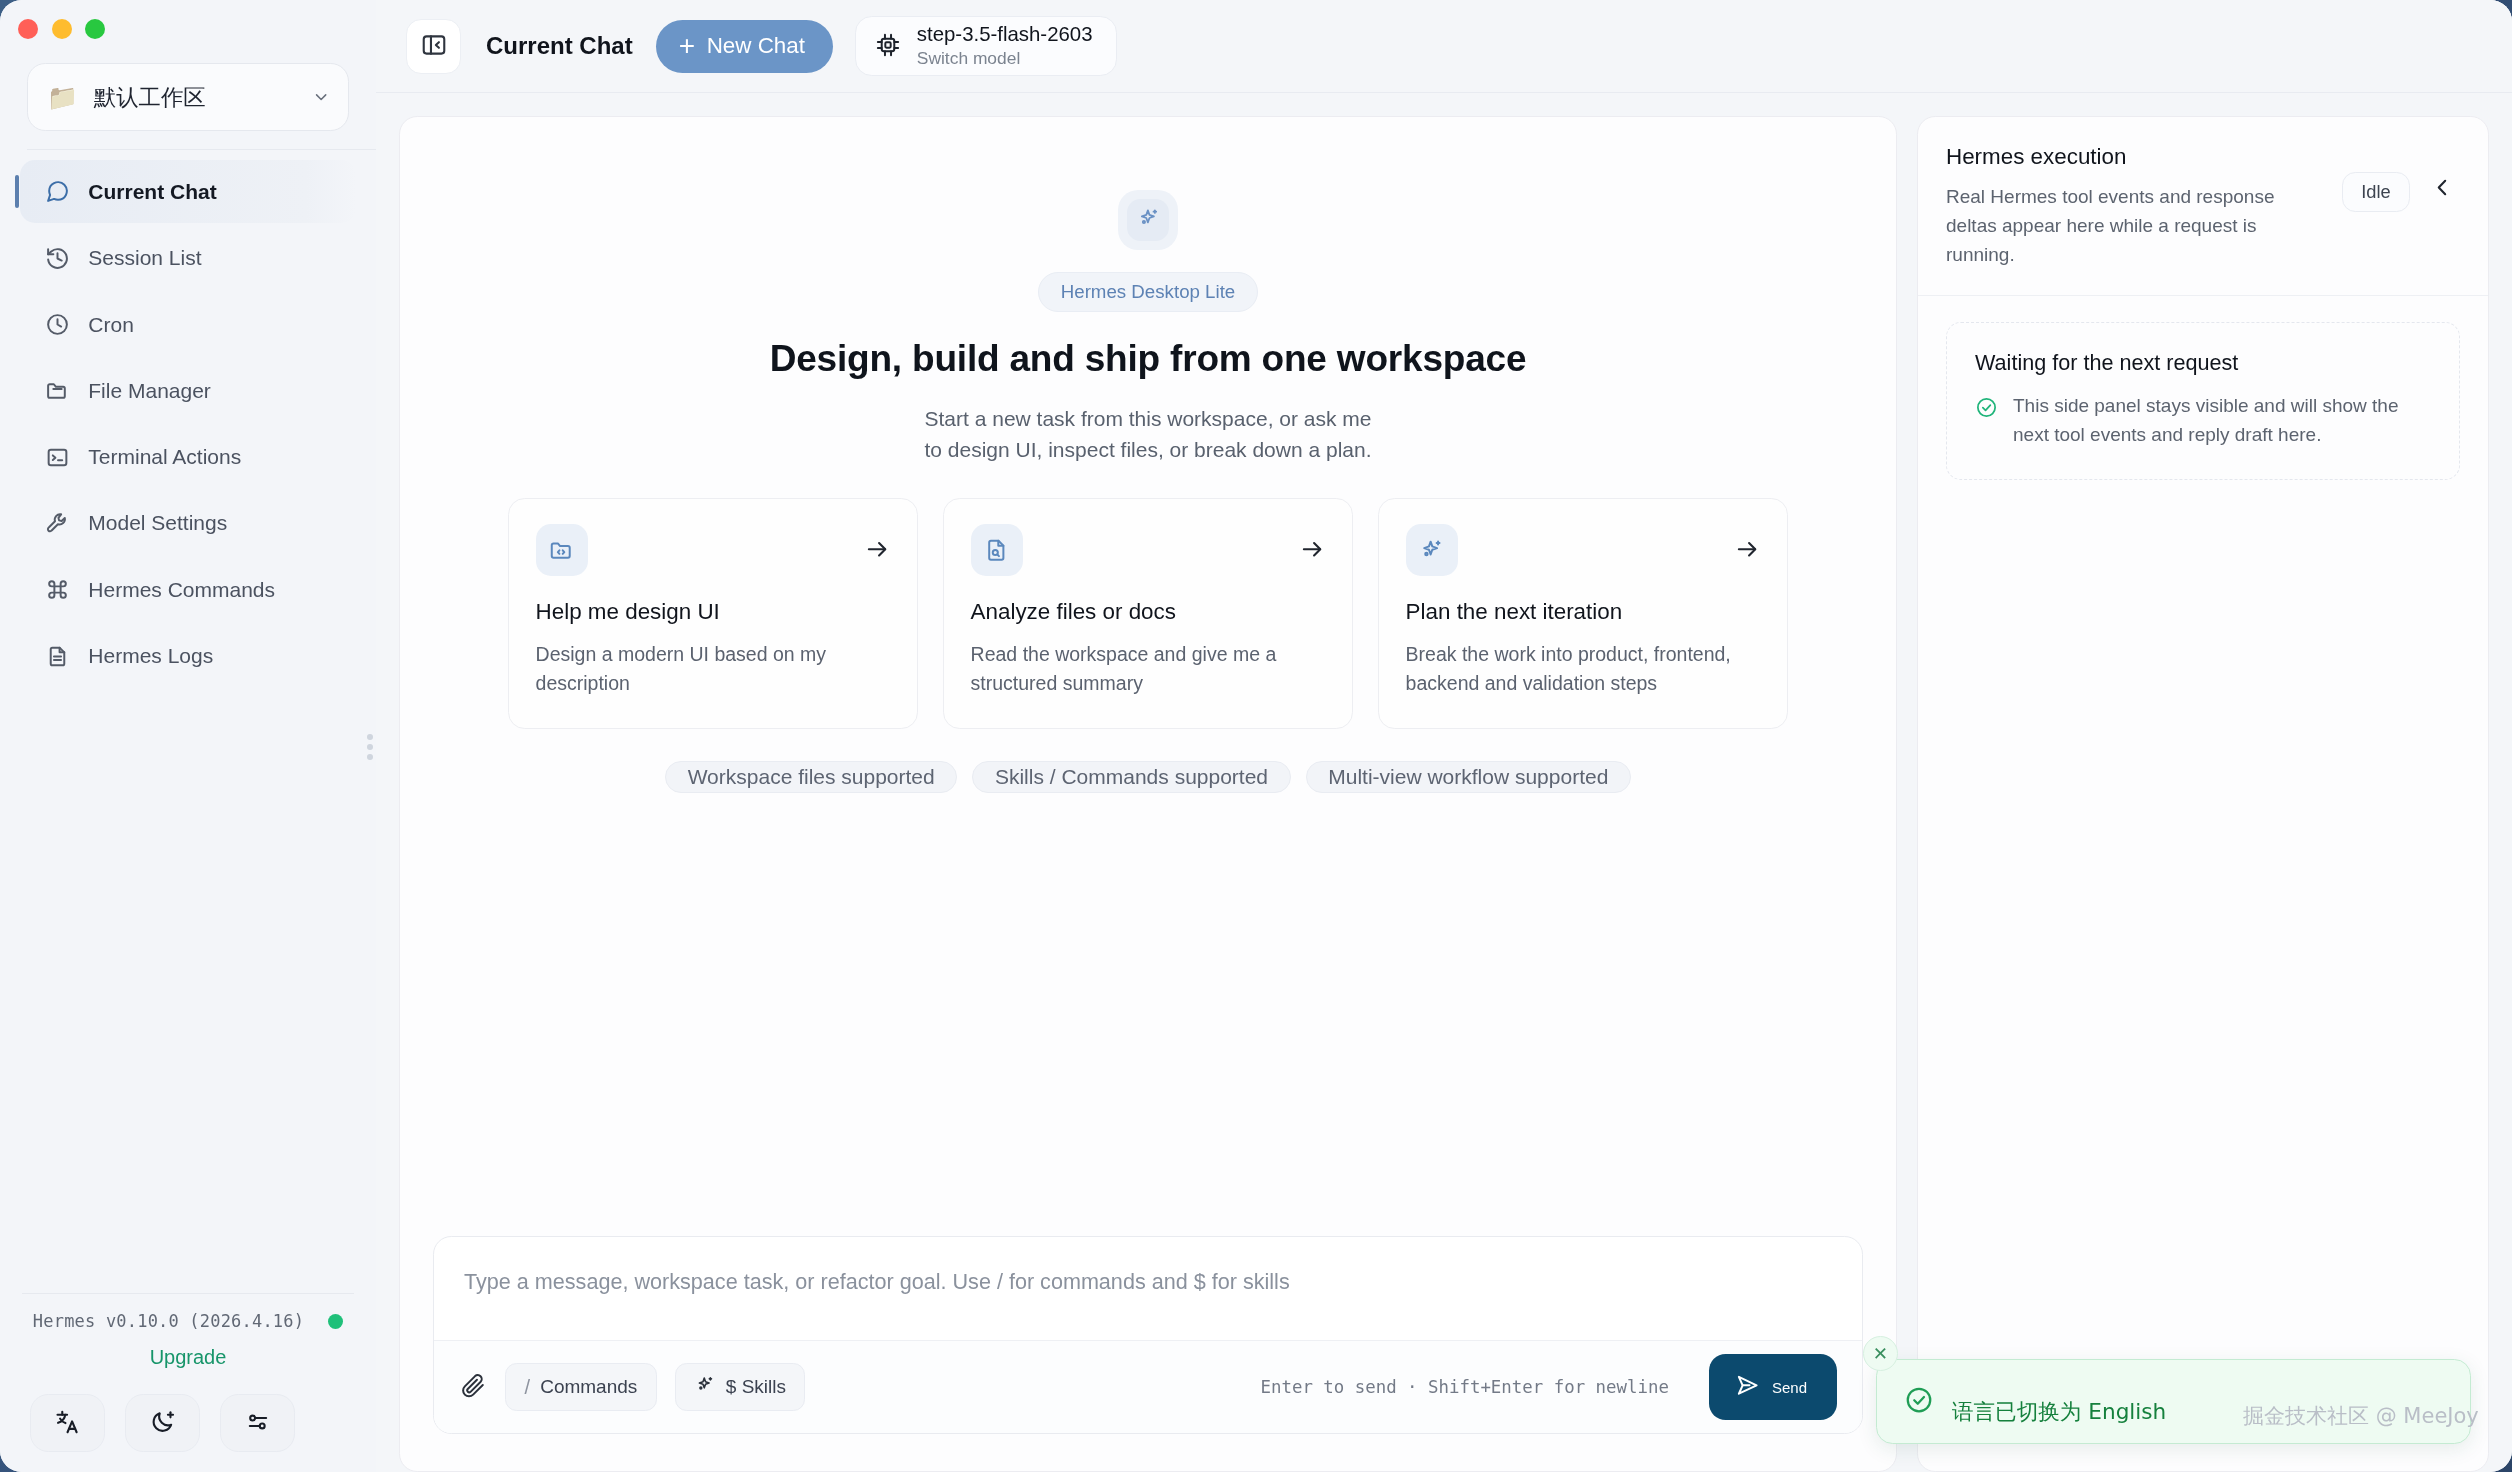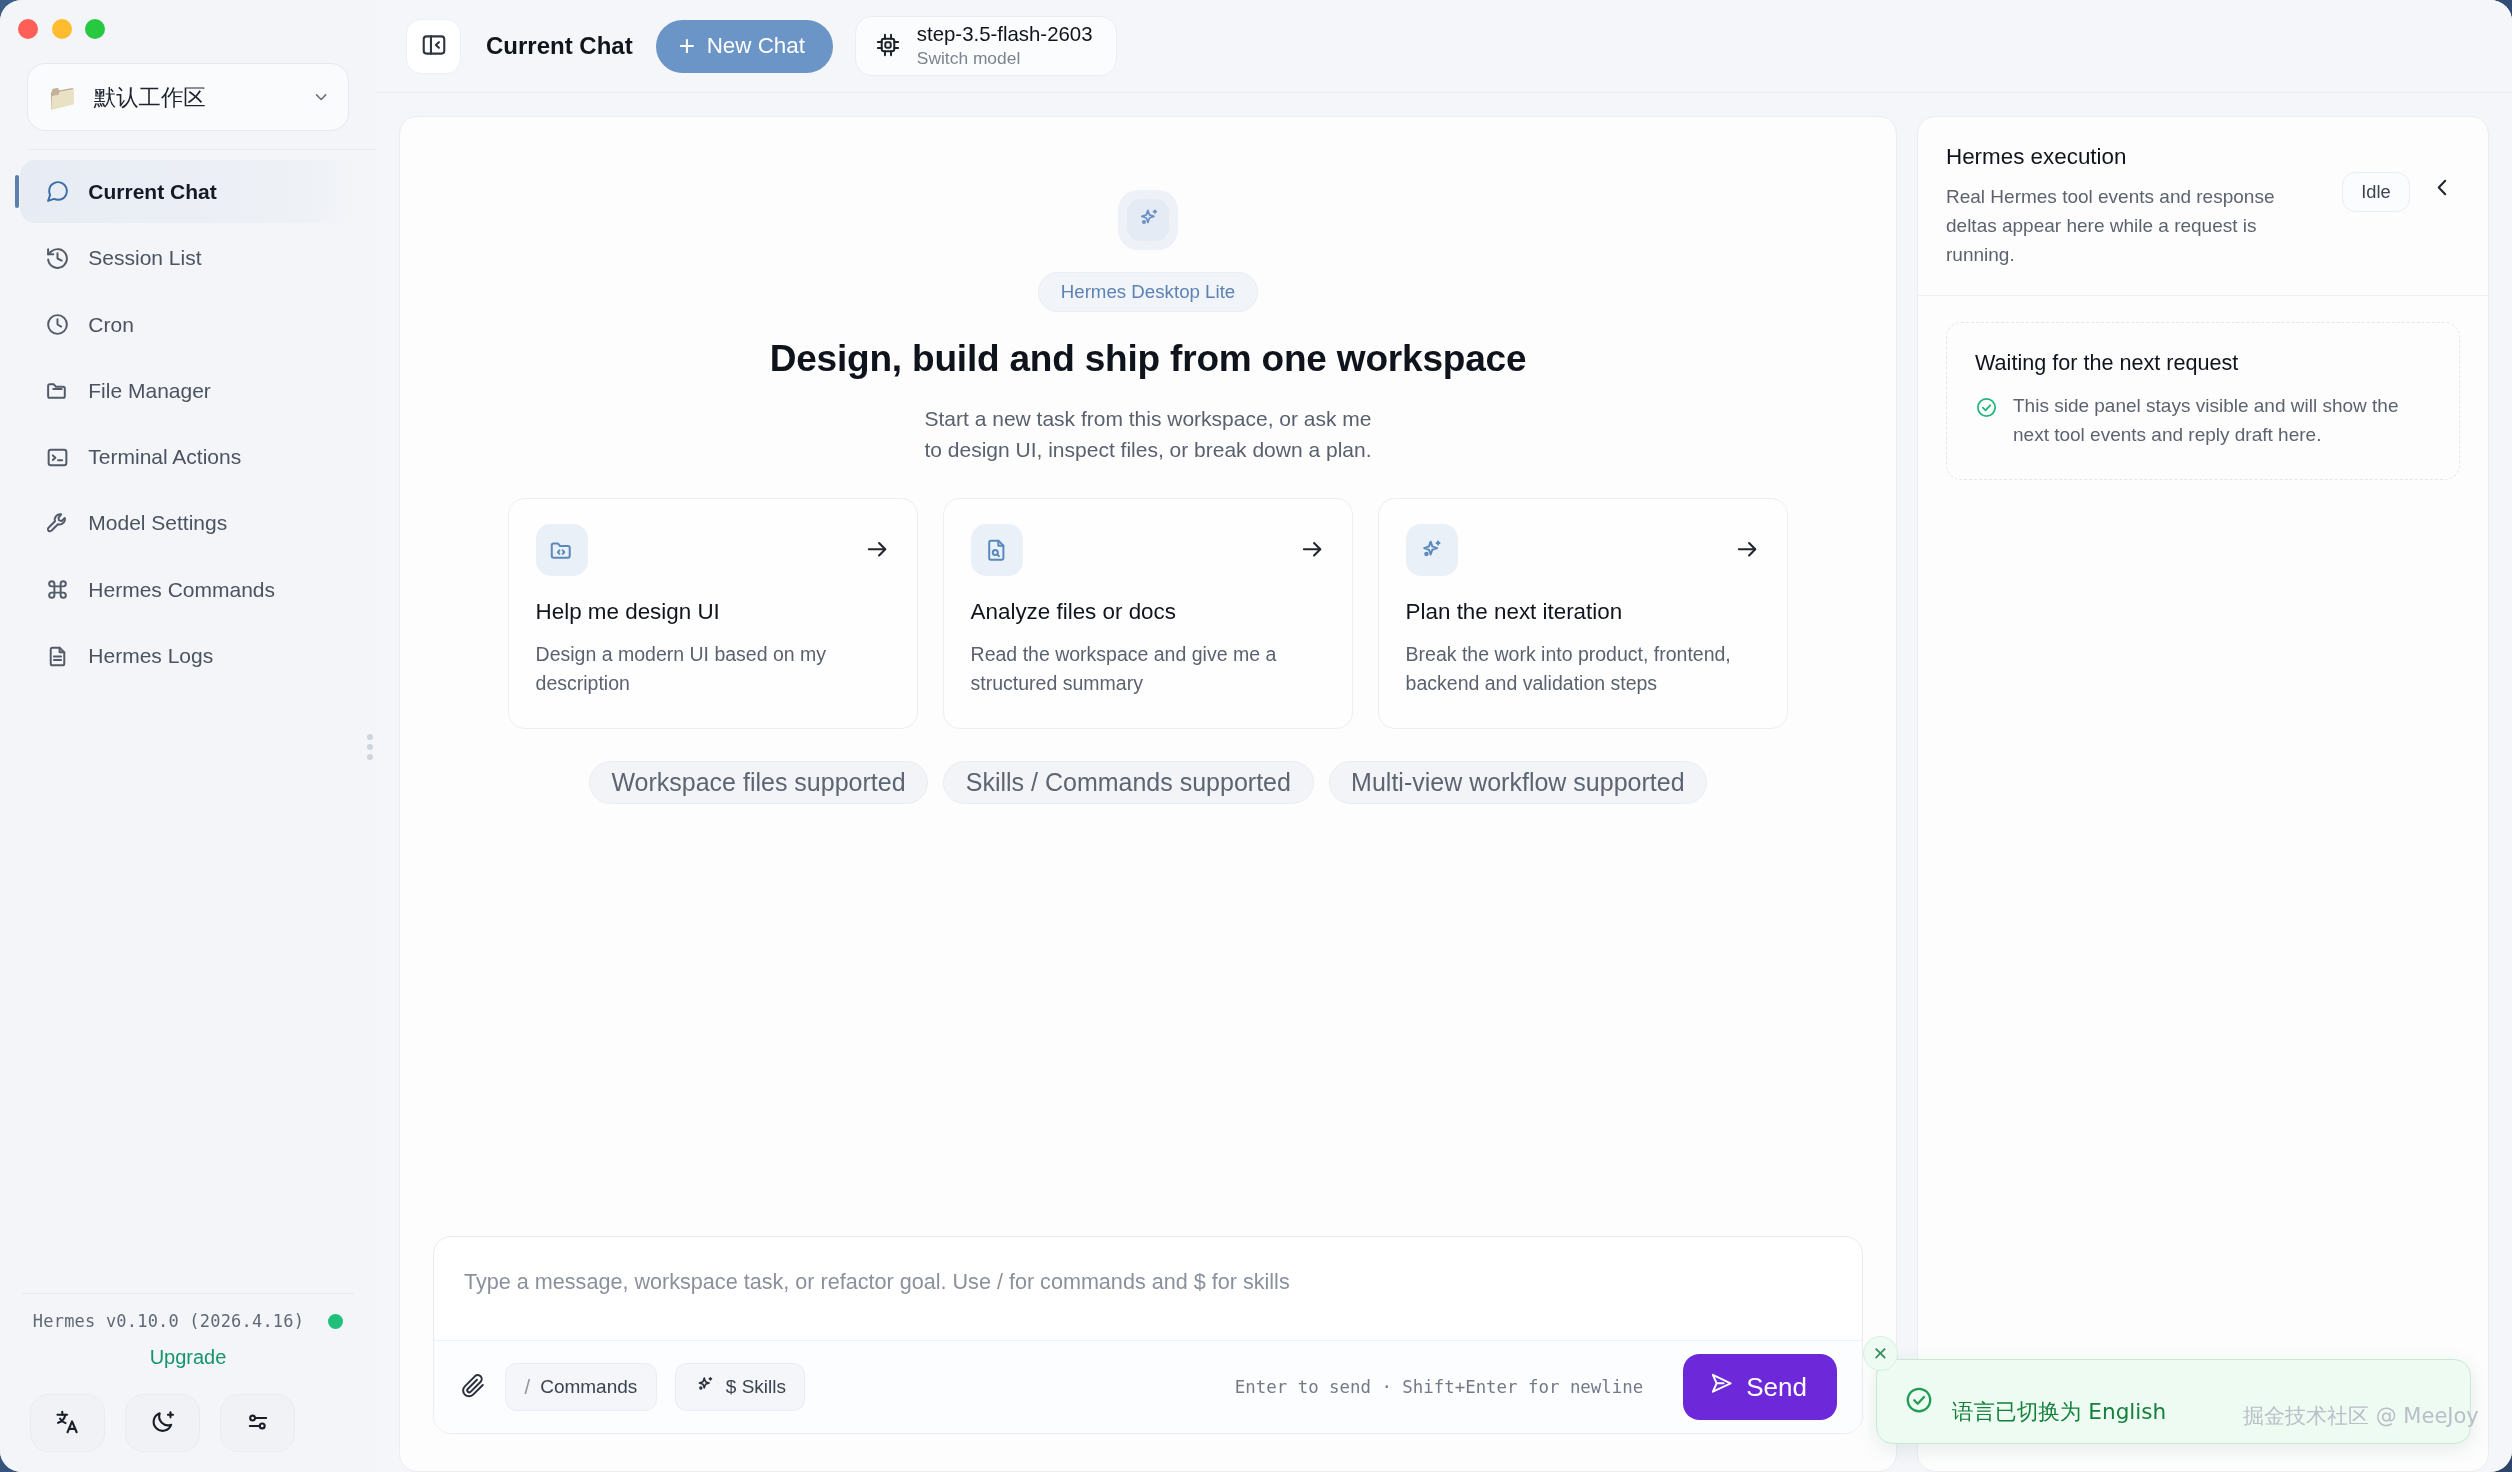--- a/index.html
+++ b/index.html
@@ -173,22 +173,22 @@
     width:52px; height:52px; border-radius:15px; background:#eaf0f8;
     display:flex; align-items:center; justify-content:center;
   }
   .s-ico svg { width:26.6px; height:26.6px; }
   .s-arrow svg { width:26.6px; height:26.6px; }
   .s-title { margin-top:23px; font-size:22.4px; color:#10141c; }
   .s-desc { margin-top:15px; font-size:19.5px; color:#5b626f; line-height:1.48; }
 
   .tags { margin-top:32px; display:flex; gap:15px; }
   .tag {
-    height:43px; border-radius:21.6px; background:#f2f4f8; border:1.2px solid #e9ecf2;
-    color:#5d6472; font-size:25px; display:flex; align-items:center; padding:0 21.6px;
+    height:32px; border-radius:21.6px; background:#f2f4f8; border:1.2px solid #e9ecf2;
+    color:#5d6472; font-size:21px; display:flex; align-items:center; padding:0 21.6px;
   }
 
   
   .composer-wrap { padding:0 33px 37px 33px; }
   .composer {
     border:1.2px solid #e9ebf0; border-radius:18.3px; background:#ffffff; overflow:hidden;
   }
   .composer-text {
     padding:32px 30px 45px 30px; font-size:21.6px; color:#8a919d;
     min-height:91px;
@@ -201,22 +201,22 @@
   .mini-btn {
     height:48px; border-radius:11.6px; background:#f4f6f9; border:1.2px solid #e9ecf2;
     display:flex; align-items:center; gap:10px; padding:0 18.3px; font-size:19px;
     color:#3b4250; cursor:pointer;
   }
   .mini-btn svg { width:21.6px; height:21.6px; }
   .mini-btn .slash { font-size:20px; color:#8d939f; }
   .bar-spacer { flex:1 1 auto; }
   .hint { font-family:"DejaVu Sans Mono", monospace; font-size:17.4px; color:#737a87; }
   .send-btn {
-    margin-left:21.6px; height:66px; border-radius:16.6px; background:#6d28d9; color:#fff;
-    display:flex; align-items:center; gap:11.6px; padding:0 30px 0 25px; font-size:26px;
+    margin-left:21.6px; height:66px; border-radius:16.6px; background:#0c4a6e; color:#fff;
+    display:flex; align-items:center; gap:11.6px; padding:0 30px 0 25px; font-size:15px;
     cursor:pointer; border:none; font-family:"Liberation Sans", sans-serif;
   }
   .send-btn svg { width:26.6px; height:26.6px; }
 
   
   .rightpanel {
     width:572px; flex:0 0 572px; background:#fdfdfe; border:1.2px solid #ececf1;
     border-radius:18.3px; display:flex; flex-direction:column; overflow:hidden;
   }
   .rp-head { padding:26.6px 28px 25px 28px; border-bottom:1.2px solid #eef0f4; display:flex; gap:15px; }

